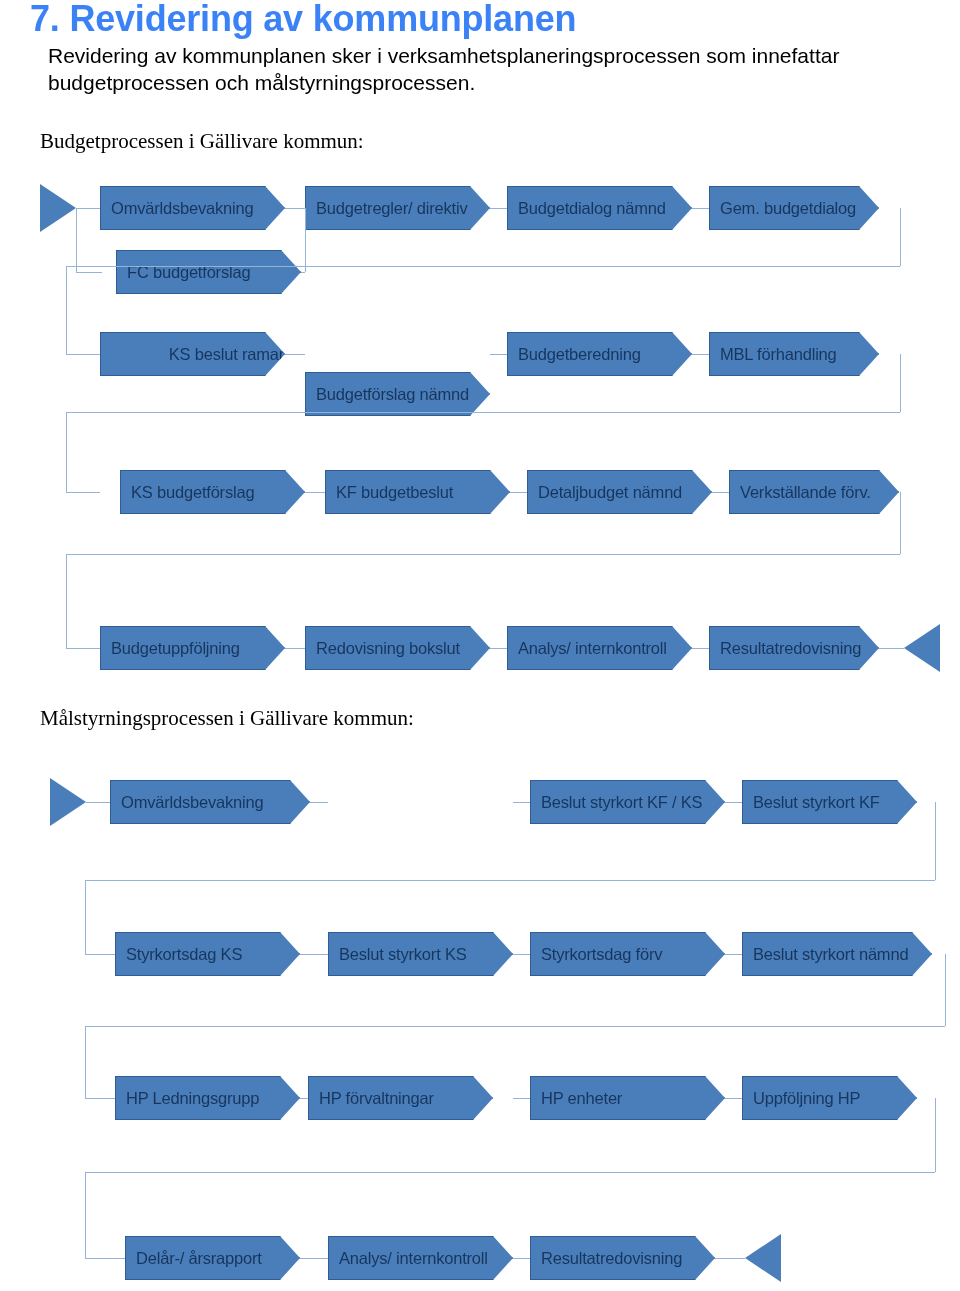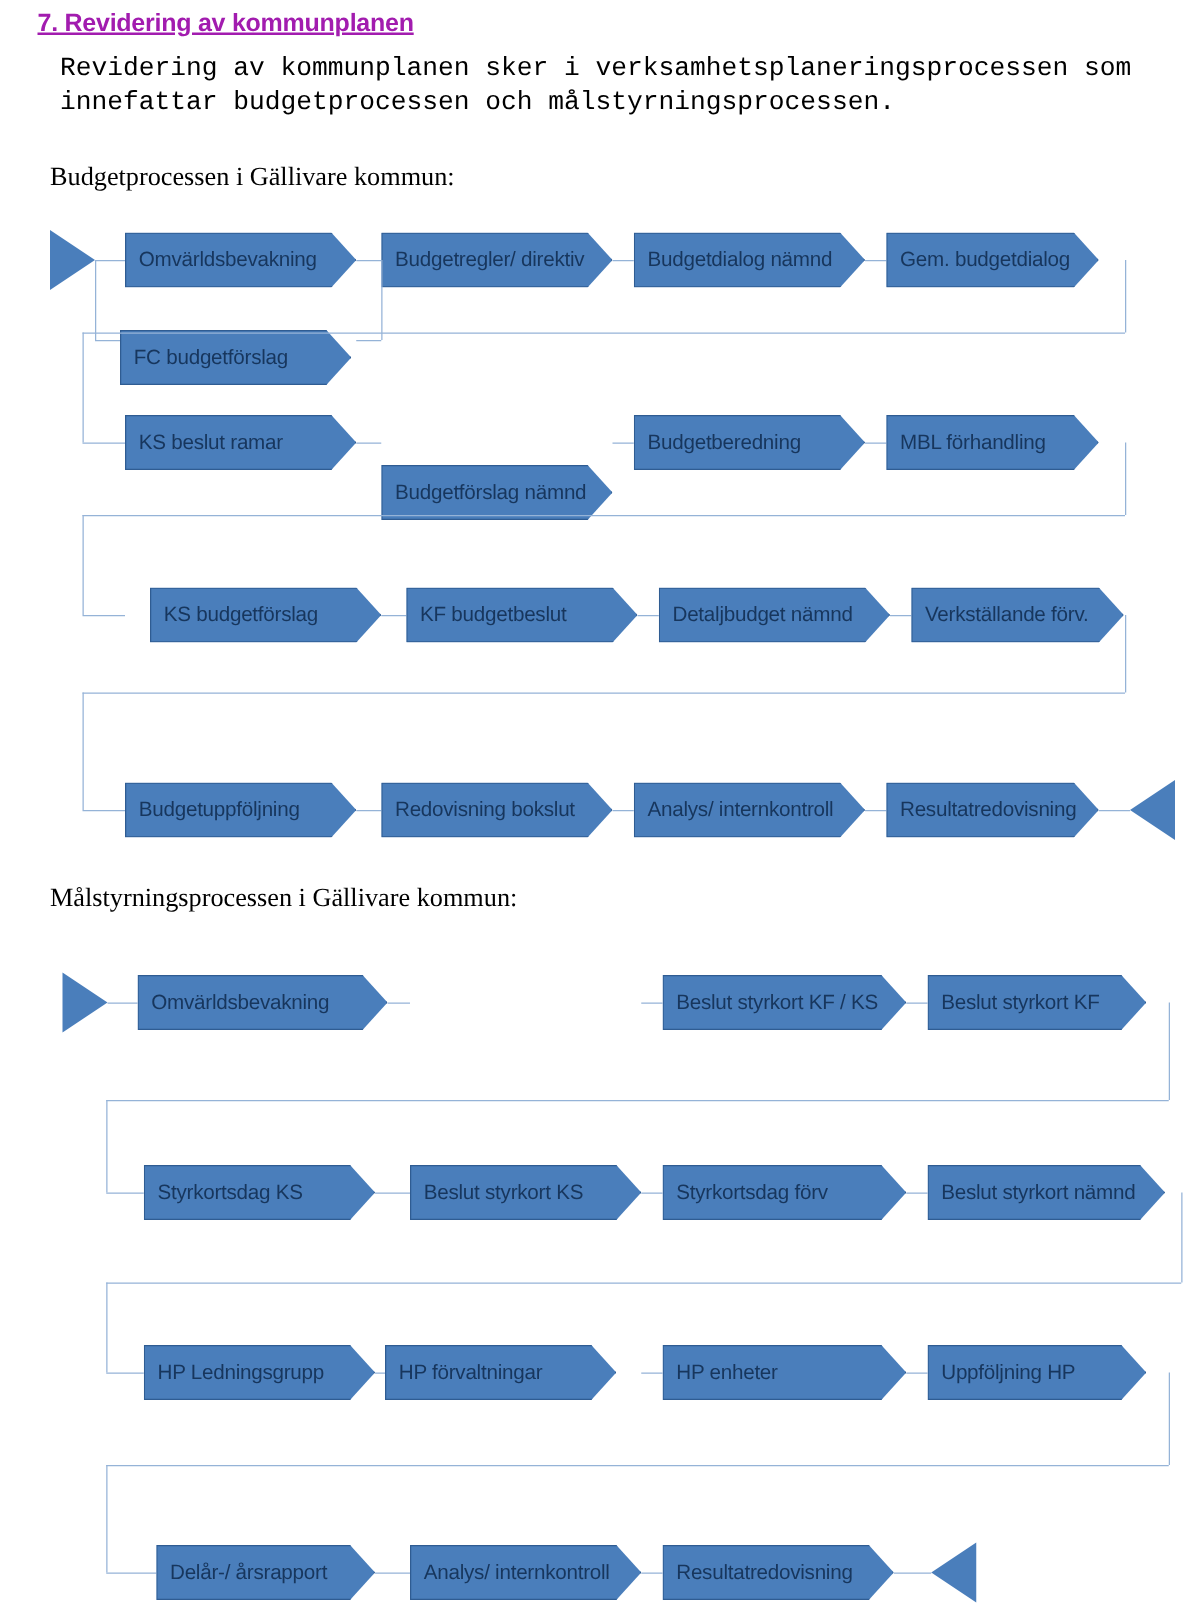--- a/index.html
+++ b/index.html
@@ -18,31 +18,30 @@
 
   
   .doc-head {
     position: absolute;
     left: 30px;
     top: 2px;
     width: 900px;
   }
   .doc-title {
     font-family: "Liberation Sans", sans-serif;
-    font-size: 20px;
+    font-size: 36px;
     font-weight: 700;
     line-height: 34px;
     letter-spacing: -0.2px;
-    color: #a21caf;
+    color: #3b82f6;
     margin: 0;
     white-space: nowrap;
-    text-decoration: underline;
   }
   .doc-para {
-    font-family: Liberation Mono, monospace;
+    font-family: Liberation Sans, sans-serif;
     font-size: 21px;
     line-height: 27px;
     margin: 6px 0 0 18px;
     width: 880px;
   }
   .sec-label {
     position: absolute;
     left: 40px;
     font-family: "Liberation Serif", serif;
     font-size: 21px;
@@ -140,32 +139,32 @@
     <div class="ln ln-h" style="left:692px; top:22px; width:17px;"></div>
     <div class="chev" style="left:709px; width:170px;">
       <span>Gem. budgetdialog</span>
     </div>
   </div>
 
   <div class="ln ln-v" style="left:305px; top:32px; height:64px;"></div>
   <div class="ln ln-h" style="left:285px; top:96px; width:20px;"></div>
 
   <div class="flow-row" style="top:74px;">
-    <div class="chev" style="left:96px; width:185px;margin-top:14px;">
+    <div class="chev" style="left:116px; width:185px;">
       <span>FC budgetförslag</span>
     </div>
   </div>
 
   <div class="ln ln-v" style="left:900px; top:32px; height:58px;"></div>
   <div class="ln ln-h" style="left:66px; top:90px; width:834px;"></div>
   <div class="ln ln-v" style="left:66px; top:90px; height:88px;"></div>
   <div class="ln ln-h" style="left:66px; top:178px; width:34px;"></div>
 
   <div class="flow-row" style="top:156px;">
-    <div class="chev" style="left:100px; width:185px;">
+    <div class="chev" style="left:100px; width:185px;justify-content:flex-end;">
       <span>KS beslut ramar</span>
     </div>
     <div class="ln ln-h" style="left:285px; top:22px; width:20px;"></div>
     <div class="chev" style="left:305px; width:185px;margin-top:40px;">
       <span>Budgetförslag nämnd</span>
     </div>
     <div class="ln ln-h" style="left:490px; top:22px; width:17px;"></div>
     <div class="chev" style="left:507px; width:185px;">
       <span>Budgetberedning</span>
     </div>

